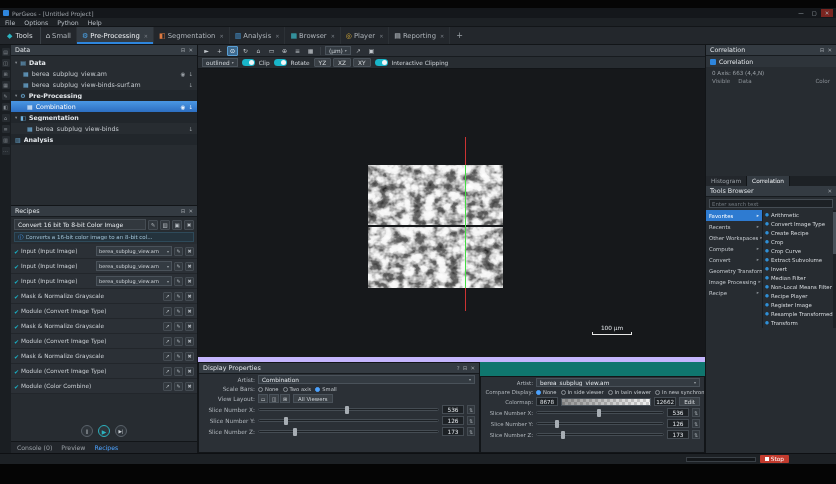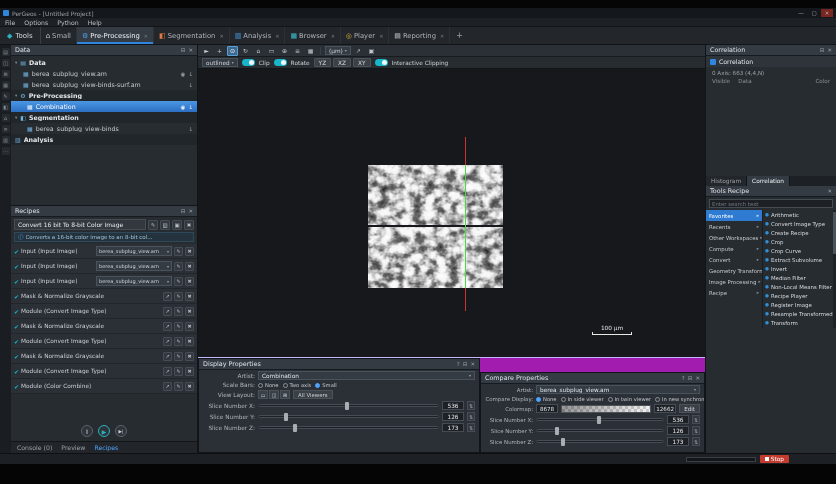--- a/index.html
+++ b/index.html
@@ -88,21 +88,21 @@
   .axline{position:absolute;width:1px}
   .axline.red{left:267px;top:68px;height:174px;background:#cc3333}
   .axline.green{left:267px;top:96px;height:123px;background:#44dd44}
   .ct{position:absolute;left:170px;width:135px;overflow:hidden;background:#888}
   .ct.top{top:96px;height:60px}
   .ct.bot{top:158px;height:61px}
   .scalebar{position:absolute;left:394px;top:256px;width:40px;text-align:center}
   .sblabel{font-size:5.8px;color:#e2e6ea;display:block}
   .sbline{height:3px;border-left:1px solid #e8e8e8;border-right:1px solid #e8e8e8;border-bottom:1px solid #e8e8e8;margin-top:1px}
   
-  .bottomrow{height:96px;background:#a21caf;display:flex;border-top:1px solid #c4b5fd;flex:none}
+  .bottomrow{height:96px;background:#0f766e;display:flex;border-top:5px solid #c4b5fd;flex:none}
   .ppanel{background:#2b3036;border:1px solid #121518;display:flex;flex-direction:column;overflow:hidden}
   .display-p{width:282px;flex:none}
   .compare-p{flex:1;margin-top:14px}
   .prow{display:flex;align-items:center;gap:3px;padding:1px 4px}
   .plabel{width:52px;flex:none;text-align:right;font-size:5.8px;color:#aeb4ba}
   .plabel.n{width:48px;font-size:5.4px}
   .pcombo{flex:1;height:9px;background:#343b42;border:1px solid #4a525a;display:flex;align-items:center;gap:2px;padding:0 3px}
   .pcombo .cv{flex:1;font-size:5.8px;color:#e2e6ea;white-space:nowrap;overflow:hidden}
   .pcombo .ccaret{font-size:4px;color:#9aa0a6}
   .ropt{display:flex;align-items:center;gap:2px;margin-right:4px}
@@ -591,28 +591,20 @@
                 <div class="slider">
                   <span class="shandle" style="left: 19%;"></span>
                 </div>
                 <span class="sval">173</span>
                 <span class="spin">⇅</span>
               </div>
             </div>
         </div>
 
         <div class="ppanel compare-p">
-          <div class="panel-h">
-            <span class="pt">Compare Properties</span>
-            <span class="ph-icons">
-              <span>?</span>
-              <span>⊟</span>
-              <span>✕</span>
-            </span>
-          </div>
           <div class="prow">
             <span class="plabel n">Artist:</span>
             <div class="pcombo">
               <span class="cv">berea_subplug_view.am</span>
               <span class="ccaret">▾</span>
             </div>
           </div>
           <div class="prow">
             <span class="plabel n">Compare Display:</span>
             <div style="display:flex">
@@ -702,21 +694,21 @@
       </div>
 
       <div class="ptabs">
 
       <div class="ptab">Histogram</div>
             <div class="ptab active">Correlation</div>
           </div>
 
       <div class="toolsb">
         <div class="panel-h">
-          <span class="pt">Tools Recipe</span>
+          <span class="pt">Tools Browser</span>
           <span class="ph-icons">
                 <span>✕</span>
               </span>
         </div>
         <div class="search">
           <input type="text" placeholder="Enter search text" style="">
         </div>
         <div class="tb-cols">
           <div class="tb-left">
 

